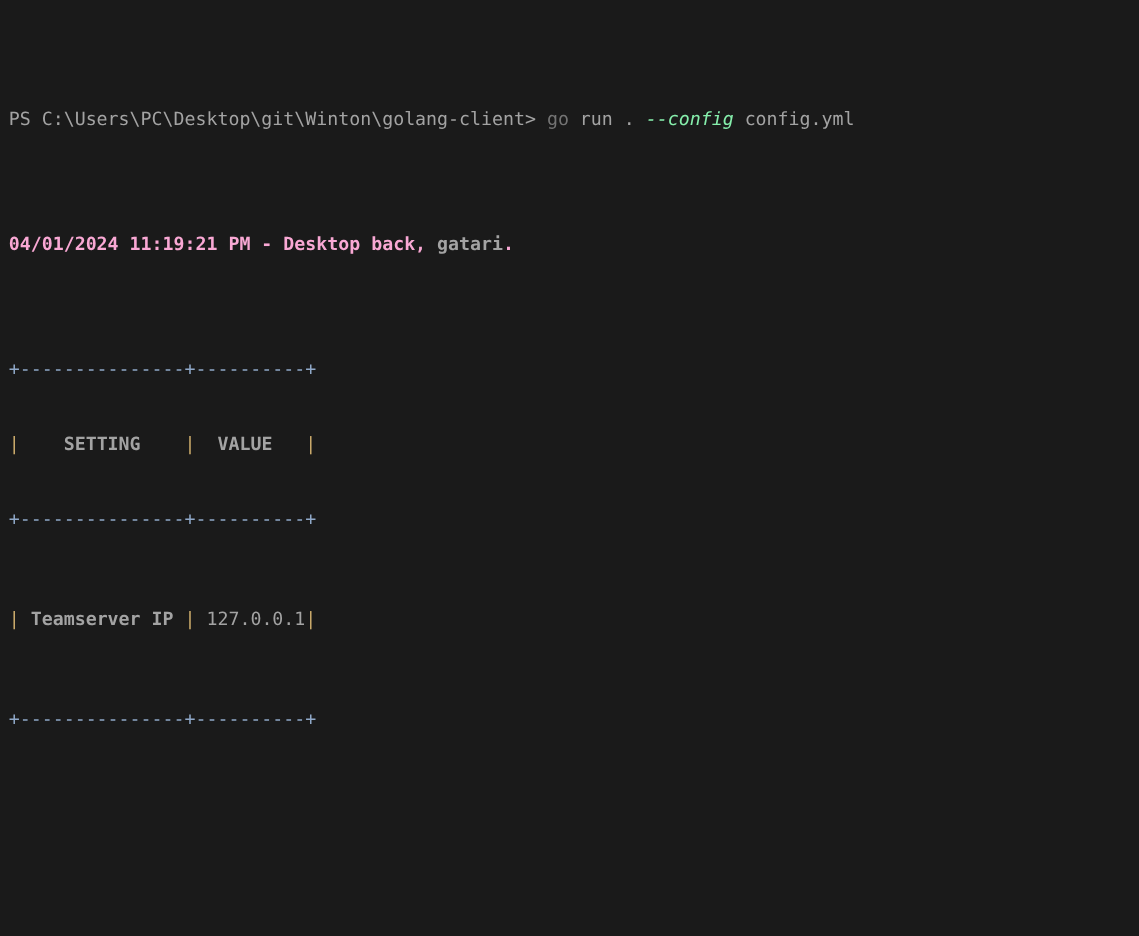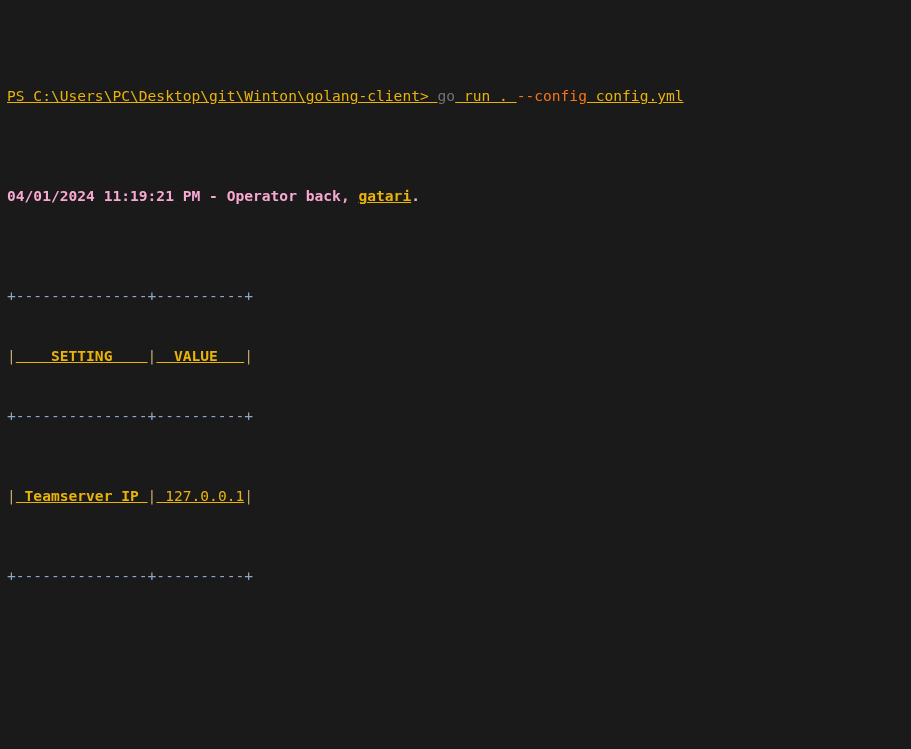--- a/index.html
+++ b/index.html
@@ -17,38 +17,38 @@
     padding: 6px 0 0 7px;
     font-size: 14.6px;
     line-height: 20px;
     white-space: pre;
     color: #e6e6e6;
     letter-spacing: 0px;
   }
   .line { height: 20px; }
 
   
-  .c-white   { color: #eab308; text-decoration: underline; }
-  .c-dim     { color: #f97316; }
+  .c-white   { color: #a3a3a3; }
+  .c-dim     { color: #86efac; font-style: italic; }
   .c-yellow  { color: #737373; }
   .c-magenta { color: #f9a8d4; font-weight: bold; }
   .c-border  { color: #c9a96a; }
   .c-dash    { color: #8fa8c8; }
   .bold      { font-weight: bold; }
 </style>
 </head>
 <body>
 
 <div id="terminal">
 
   
   <div class="line"><span class="c-white">PS C:\Users\PC\Desktop\git\Winton\golang-client&gt; </span><span class="c-yellow">go</span><span class="c-white"> run . </span><span class="c-dim">--config</span><span class="c-white"> config.yml</span></div>
 
   
-  <div class="line"><span class="c-magenta">04/01/2024 11:19:21 PM</span><span class="c-magenta"> - </span><span class="c-magenta">Operator back, </span><span class="c-white bold">gatari</span><span class="c-magenta">.</span></div>
+  <div class="line"><span class="c-magenta">04/01/2024 11:19:21 PM</span><span class="c-magenta"> - </span><span class="c-magenta">Desktop back, </span><span class="c-white bold">gatari</span><span class="c-magenta">.</span></div>
 
   
   <div class="line"><span class="c-dash">+---------------+----------+</span></div>
   <div class="line"><span class="c-border">|</span><span class="c-white bold">    SETTING    </span><span class="c-border">|</span><span class="c-white bold">  VALUE   </span><span class="c-border">|</span></div>
   <div class="line"><span class="c-dash">+---------------+----------+</span></div>
 
   <div class="line"><span class="c-border">|</span><span class="c-white bold"> Teamserver IP </span><span class="c-border">|</span><span class="c-white"> 127.0.0.1</span><span class="c-border">|</span></div>
 
   <div class="line"><span class="c-dash">+---------------+----------+</span></div>
 

